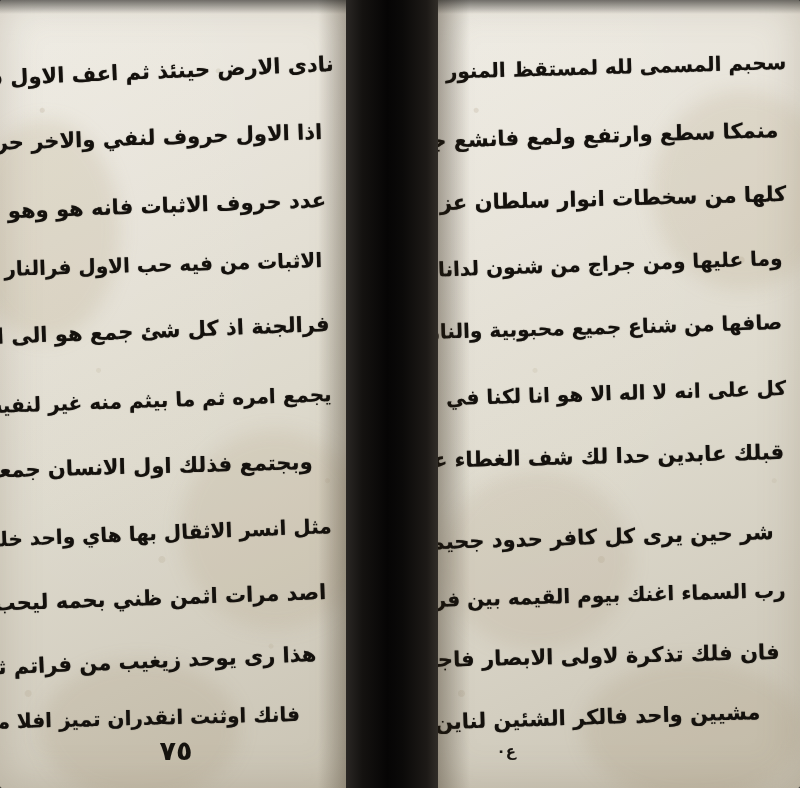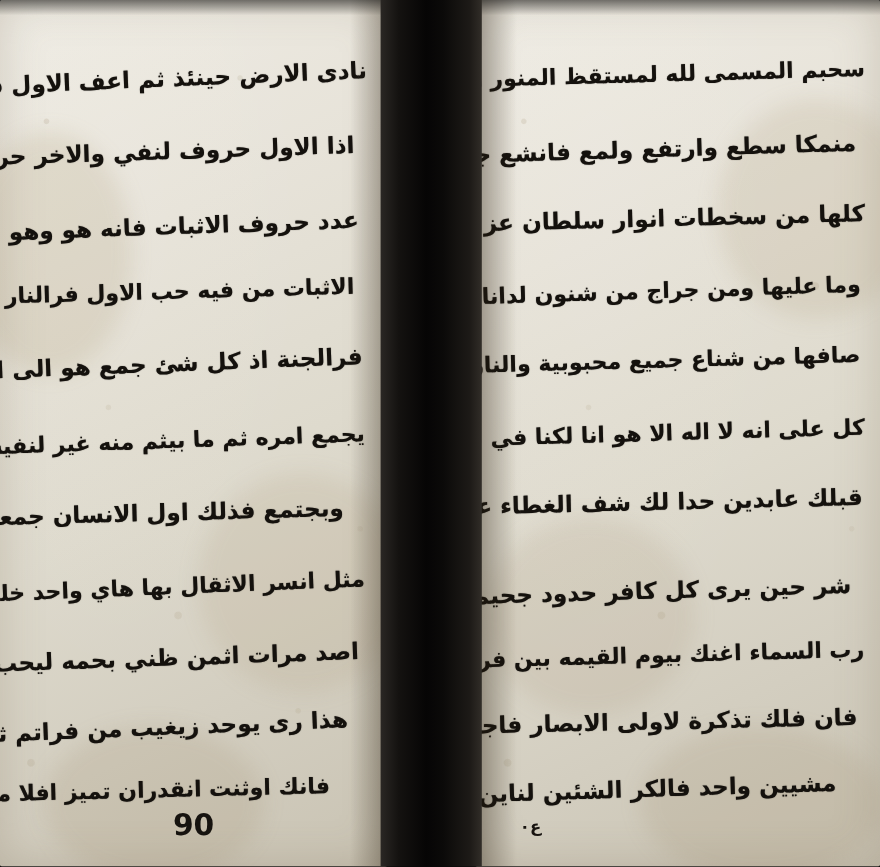--- a/index.html
+++ b/index.html
@@ -143,21 +143,21 @@
       <div class="line" style="top:248px; right:30px; font-size:20px; transform:rotate(-1.6deg); letter-spacing:-0.5px;">الاثبات من فيه حب الاول فرالنار ومن فيه حب الاخر</div>
       <div class="line" style="top:312px; right:22px; font-size:21px; transform:rotate(-2.2deg); letter-spacing:-0.5px;">فرالجنة اذ كل شئ جمع هو الى الانسان وان الانسان</div>
       <div class="line" style="top:382px; right:20px; font-size:20px; transform:rotate(-2.0deg); letter-spacing:-0.5px;">يجمع امره ثم ما بيثم منه غير لنفيه السم فقد لفي الفئة</div>
       <div class="line" style="top:450px; right:40px; font-size:21px; transform:rotate(-1.5deg); letter-spacing:-0.5px;">وبجتمع فذلك اول الانسان جمعه مثل كفيفة</div>
       <div class="line" style="top:514px; right:20px; font-size:20px; transform:rotate(-2.3deg); letter-spacing:-0.5px;">مثل انسر الاثقال بها هاي واحد خلوه كل المرايا فه</div>
       <div class="line" style="top:580px; right:26px; font-size:21px; transform:rotate(-2.0deg); letter-spacing:-0.5px;">اصد مرات اثمن ظني بحمه ليحب خلق النار على</div>
       <div class="line" style="top:642px; right:36px; font-size:21px; transform:rotate(-2.4deg); letter-spacing:-0.5px;">هذا رى يوحد زيغيب من فراتم ثم في كثيه</div>
       <div class="line" style="top:702px; right:52px; font-size:20px; transform:rotate(-1.4deg); letter-spacing:-0.5px;">فانك اوثنت انقدران تميز افلا مم والوالدهم</div>
     </div>
 
-    <div class="folio-number">90</div>
+    <div class="folio-number">٧٥</div>
     <div class="edge-shadow-left"></div>
     <div class="top-dark"></div>
   </div>
 
   <div class="gutter"></div>
 
   <div class="folio right">
     <div class="grain"></div>
     <div class="stain" style="left:220px; top:90px; width:180px; height:200px; background:rgba(160,140,100,0.15);"></div>
     <div class="stain" style="left:10px; top:470px; width:190px; height:180px; background:rgba(155,135,100,0.13);"></div>
@@ -170,18 +170,18 @@
       <div class="line" style="top:246px; right:18px; font-size:20px; transform:rotate(-1.9deg); letter-spacing:-0.5px;">وما عليها ومن جراج من شنون لدانا رحمة فقد سبقت الجنة</div>
       <div class="line" style="top:310px; right:18px; font-size:20px; transform:rotate(-1.6deg); letter-spacing:-0.5px;">صافها من شناع جميع محبوبية والنار وما فيها لقين</div>
       <div class="line" style="top:376px; right:14px; font-size:20px; transform:rotate(-1.7deg); letter-spacing:-0.5px;">كل على انه لا اله الا هو انا لكنا في غفلة فرجينا وكنان</div>
       <div class="line" style="top:440px; right:16px; font-size:21px; transform:rotate(-1.4deg); letter-spacing:-0.5px;">قبلك عابدين حدا لك شف الغطاء عن بصاير كل</div>
       <div class="line" style="top:520px; right:26px; font-size:21px; transform:rotate(-1.7deg); letter-spacing:-0.5px;">شر حين يرى كل كافر حدود جحيم من شهادة</div>
       <div class="line" style="top:578px; right:14px; font-size:20px; transform:rotate(-1.6deg); letter-spacing:-0.5px;">رب السماء اغنك بيوم القيمه بين فر الجنة والنار من كان</div>
       <div class="line" style="top:640px; right:20px; font-size:21px; transform:rotate(-1.3deg); letter-spacing:-0.5px;">فان فلك تذكرة لاولى الابصار فاجعل كل الاشياء</div>
       <div class="line" style="top:700px; right:40px; font-size:21px; transform:rotate(-1.8deg); letter-spacing:-0.5px;">مشيين واحد فالكر الشئين لناين جمع الاد</div>
     </div>
 
-    <div class="catchword" style="top:742px; right:308px;">ع٠</div>
+    <div class="catchword" style="top:742px; right:284px;">ع٠</div>
     <div class="edge-shadow-right"></div>
     <div class="top-dark"></div>
   </div>
 
 </div>
 
 </body></html>

